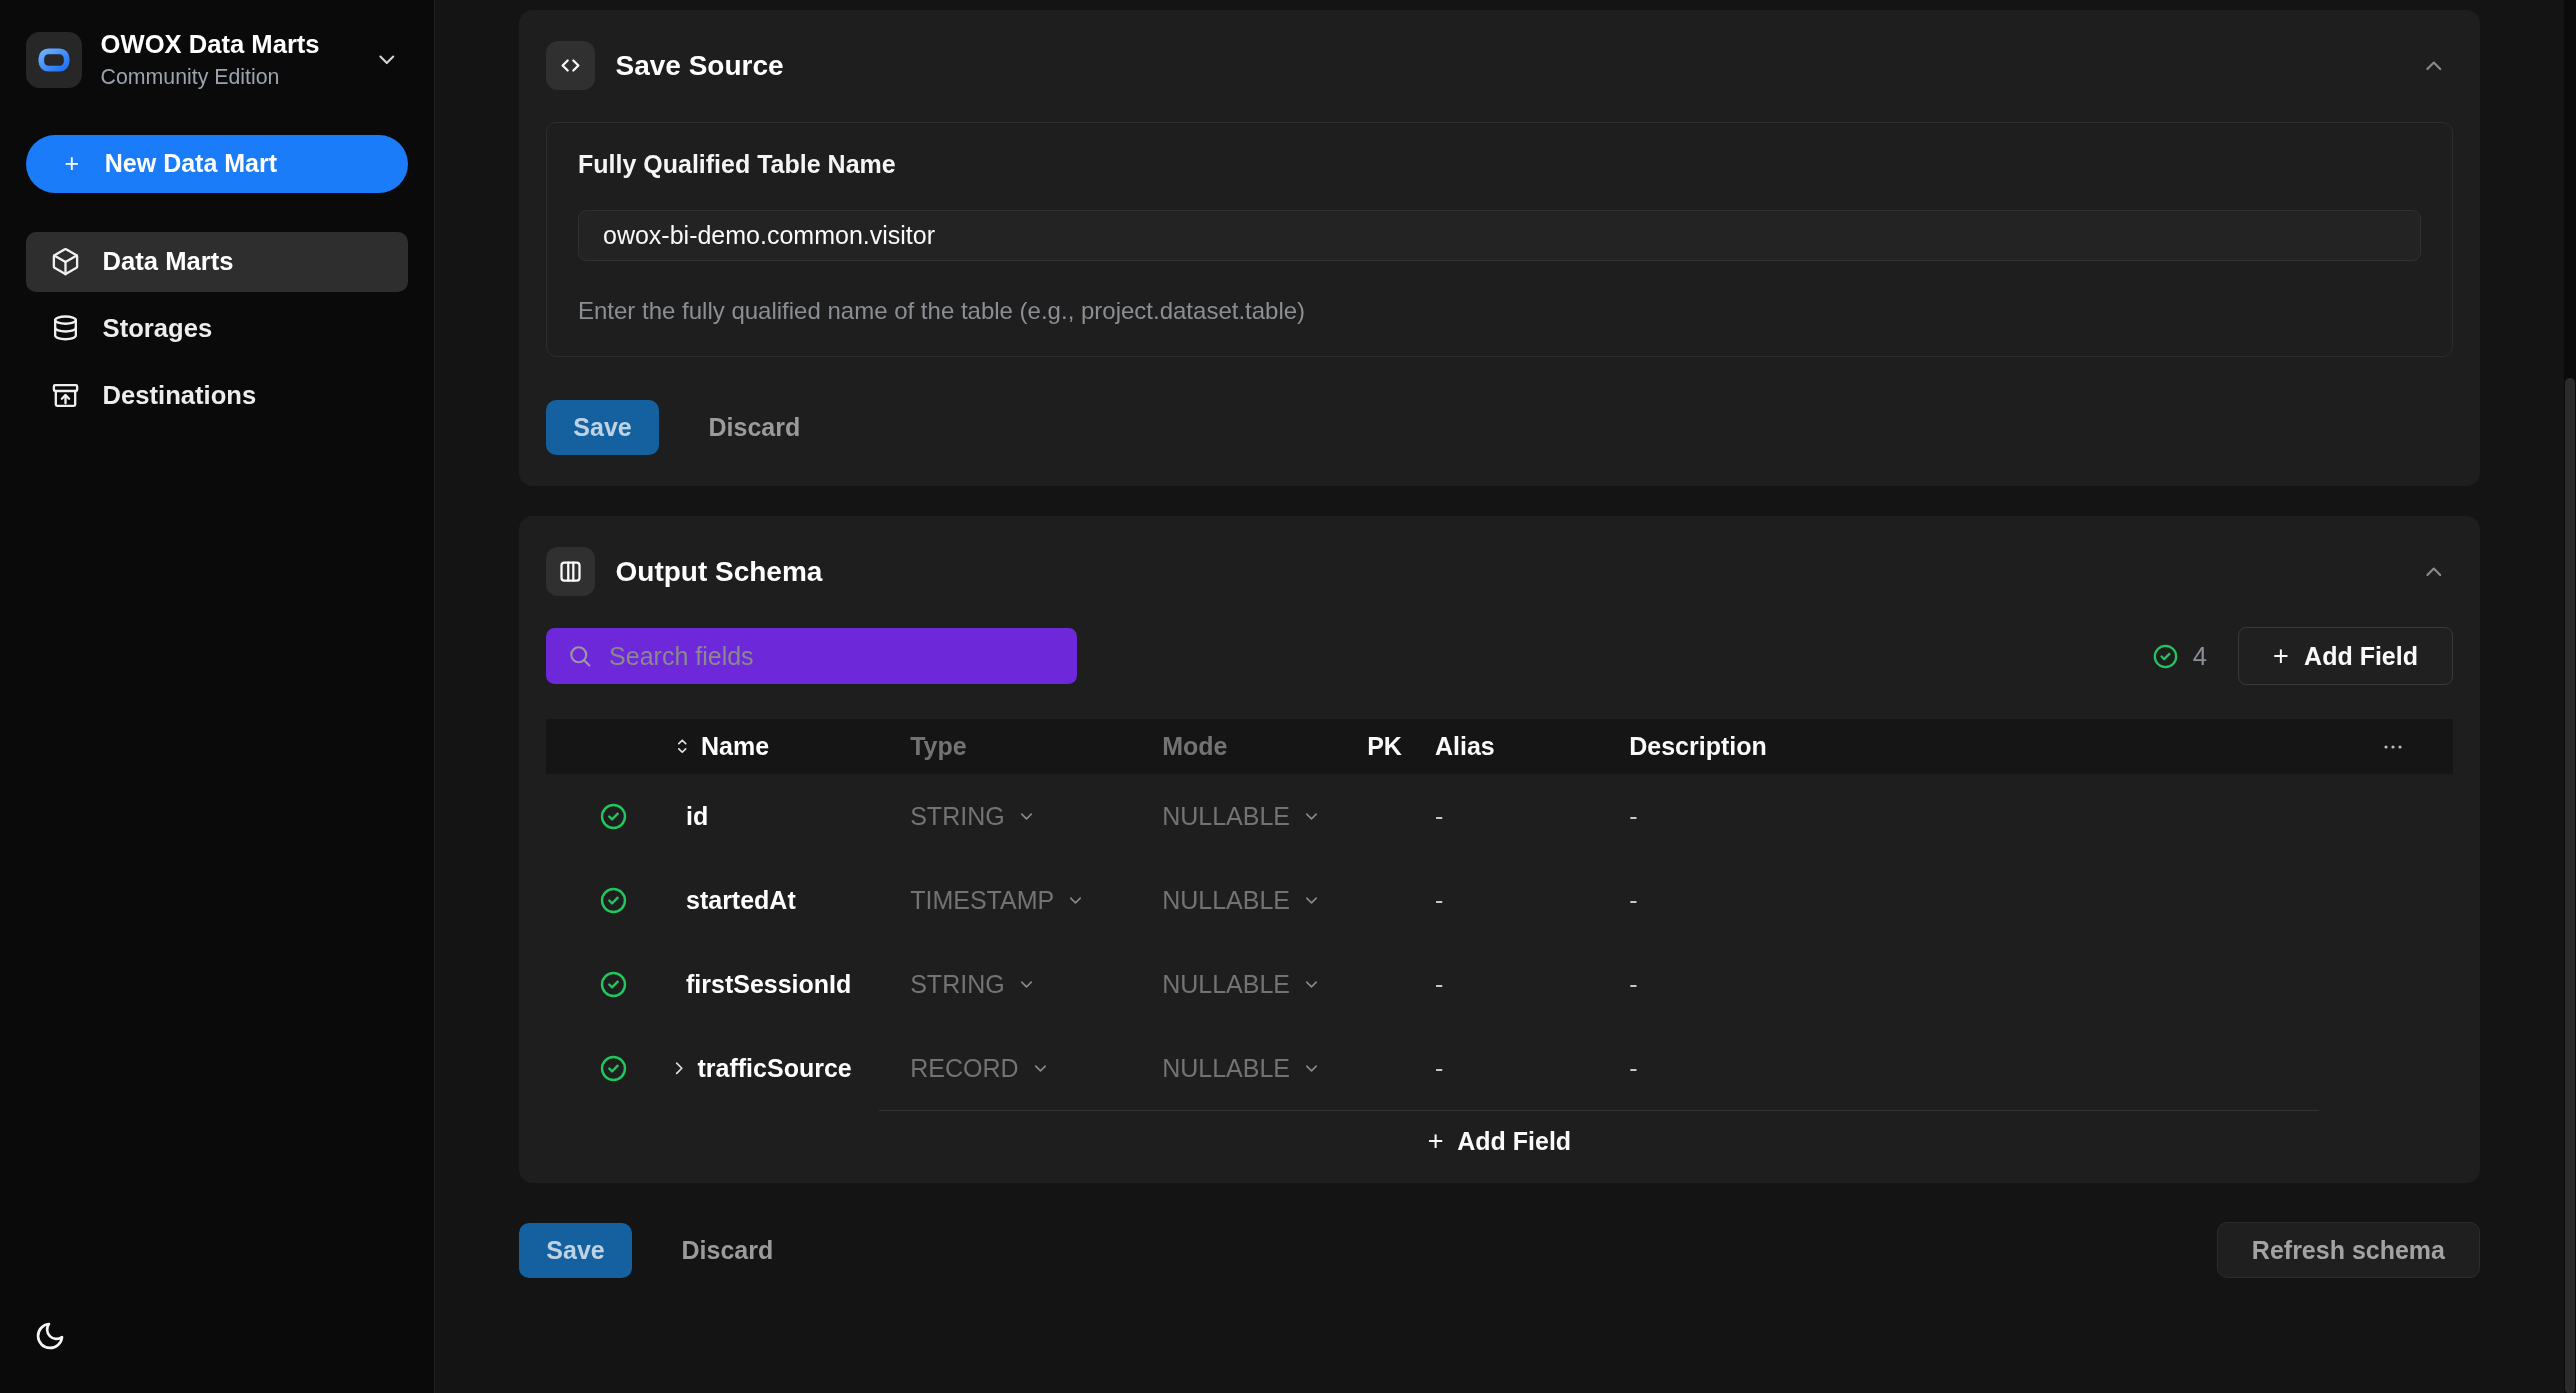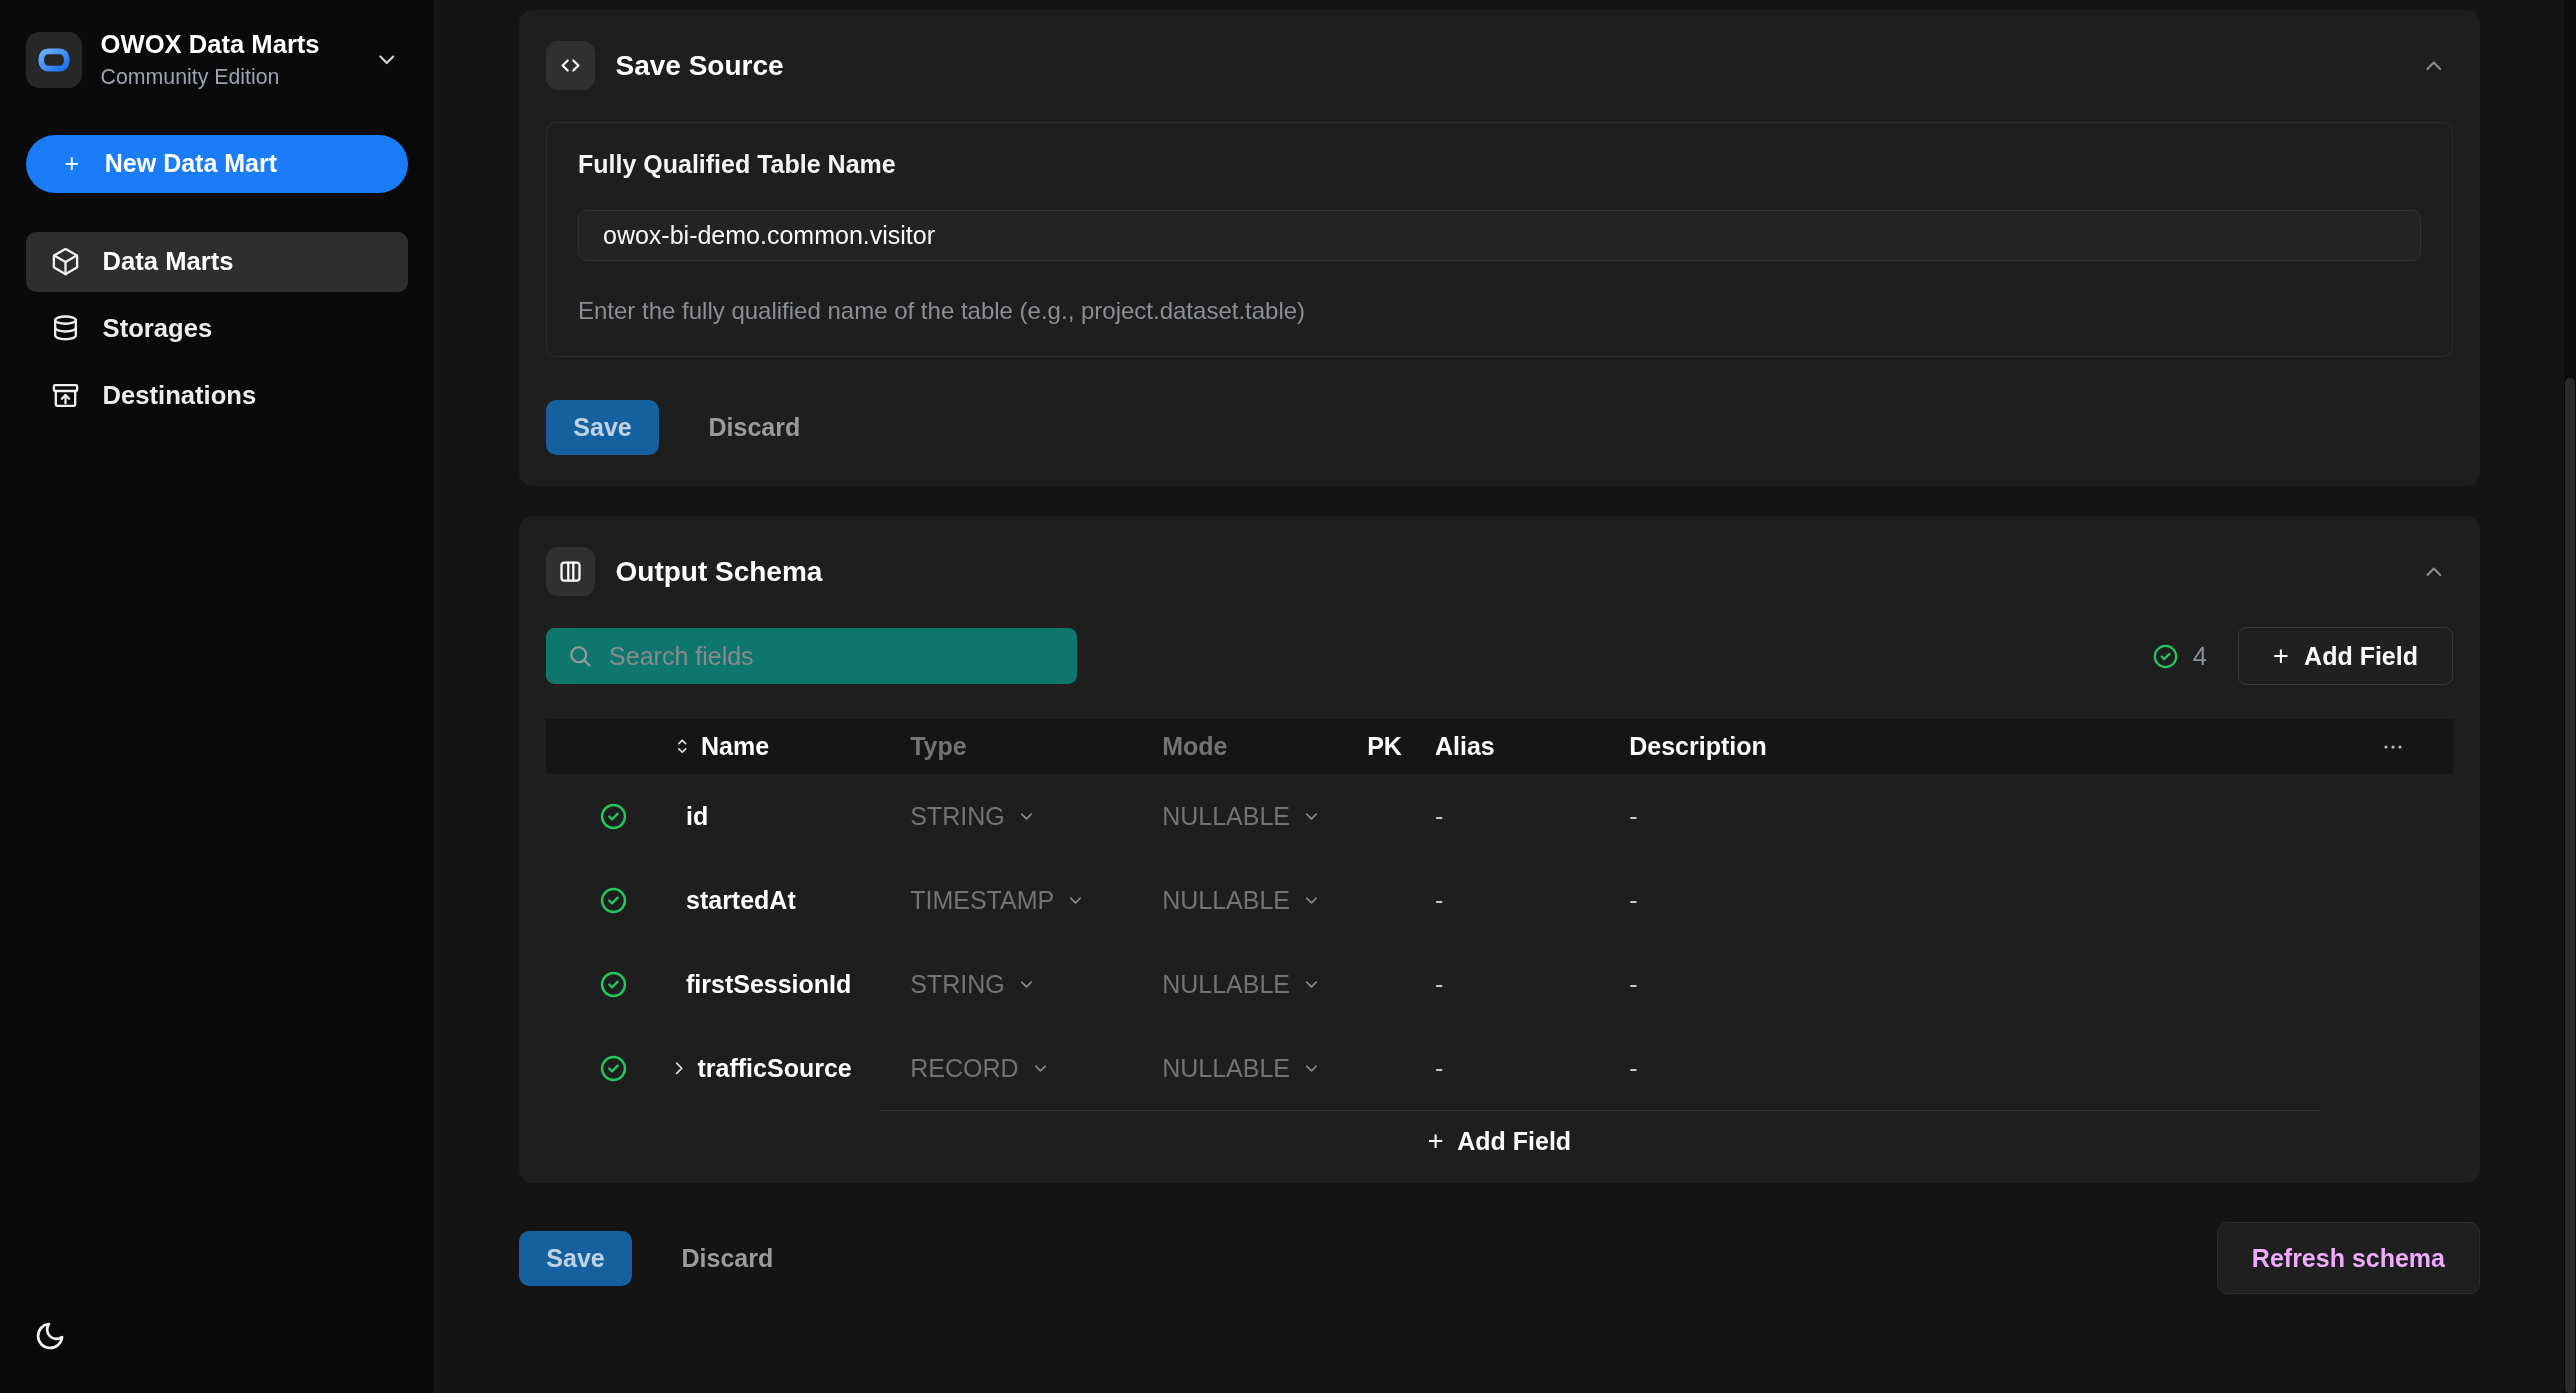--- a/index.html
+++ b/index.html
@@ -85,21 +85,21 @@
   }
   .btn-ghost {
     background:none; border:none; color:#9b9b9b; font-size:25px; font-weight:bold;
     font-family:inherit; padding:0 20.5px; height:55px; cursor:pointer;
   }
 
   
   .schema-card { margin-top:30px; padding-bottom:12px; }
   .toolbar { margin-top:31px; display:flex; align-items:center; }
   .search-wrap {
-    width:531px; height:56px; background:#0f766e; border-radius:8.5px;
+    width:531px; height:56px; background:#6d28d9; border-radius:8.5px;
     display:flex; align-items:center; gap:17px; padding:0 20.5px;
   }
   .search-wrap .s-icon { color:#9a9a9a; }
   .search-input {
     flex:1; background:none; border:none; outline:none; color:#e5e5e5;
     font-size:25px; font-family:inherit;
   }
   .search-input::placeholder { color:#8a8a8a; }
   .toolbar-right { margin-left:auto; display:flex; align-items:center; gap:31px; }
   .valid-badge { display:flex; align-items:center; gap:13.6px; }
@@ -135,22 +135,22 @@
   .table-divider { height:0.9px; background:#343434; margin-left:333px; margin-right:134px; }
   .t-footer { height:60px; display:flex; align-items:center; justify-content:center; }
   .footer-add {
     background:none; border:none; color:#fafafa; font-size:25px; font-weight:bold;
     font-family:inherit; display:flex; align-items:center; gap:13.6px; cursor:pointer;
   }
   .footer-add .plus { font-weight:normal; font-size:27px; }
 
   .bottom-actions { margin-top:39px; display:flex; align-items:center; gap:29px; }
   .btn-refresh {
-    margin-left:auto; height:72px; border-radius:10.2px; background:#1f1f1f;
-    border:0.9px solid #2c2c2c; color:#f0abfc; font-size:25px; font-weight:bold;
+    margin-left:auto; height:56px; border-radius:10.2px; background:#1f1f1f;
+    border:0.9px solid #2c2c2c; color:#a3a3a3; font-size:25px; font-weight:bold;
     font-family:inherit; padding:0 34px; cursor:pointer;
   }
 
   
   .scroll-track { position:fixed; right:0; top:0; width:12px; height:1394px; background:#0b0b0b; }
   .scroll-thumb { position:absolute; top:378px; left:0.9px; width:10.2px; height:1016px;
     border-radius:5.1px; background:#2b2b2b; }
 </style>
 </head>
 <body>

